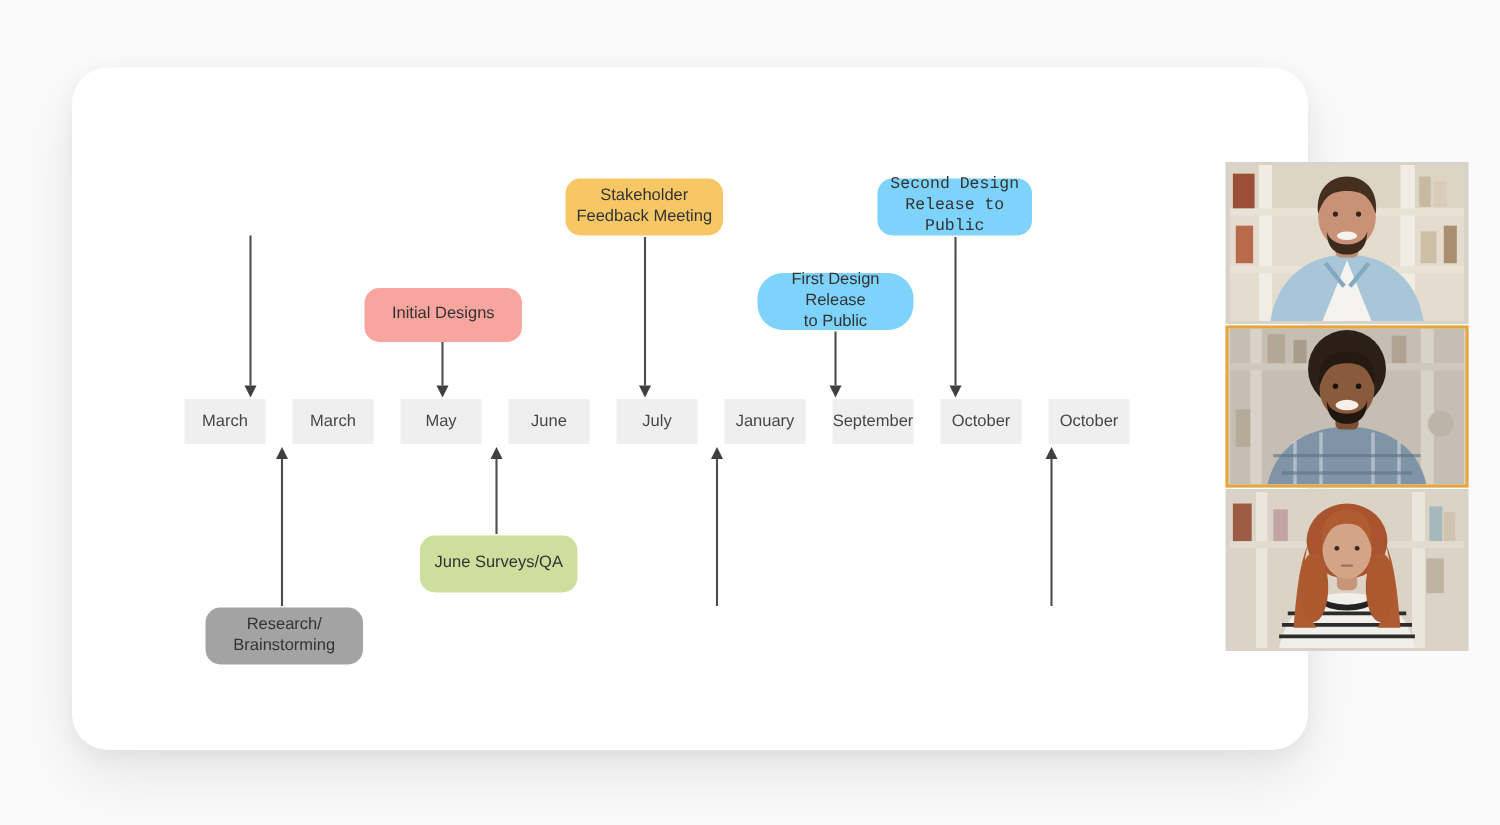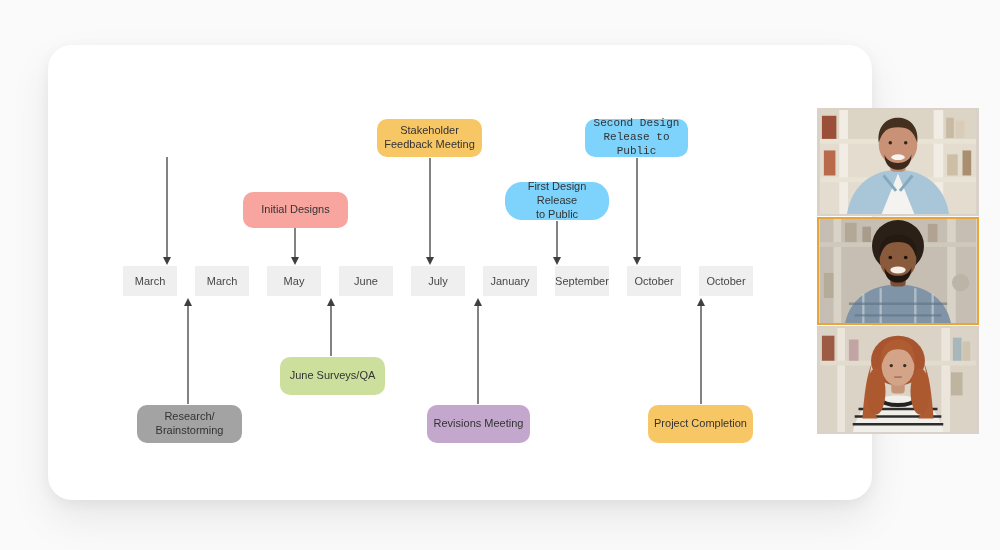--- a/index.html
+++ b/index.html
@@ -149,22 +149,20 @@
   <div class="card c2" style="background-color: rgb(249, 165, 159); margin-top: 17px;">Initial Designs</div>
   <div class="card c3" style="background-color: rgb(247, 199, 102);">Stakeholder
 Feedback Meeting</div>
   <div class="card c4" style="background-color: #7dd3fc; border-radius: 17px;">First Design Release
 to Public</div>
   <div class="card c5" style="background-color: #7dd3fc; font-family: Liberation Mono, monospace;">Second Design
 Release to Public</div>
   <div class="card c6" style="background-color: #a3a3a3;">Research/
 Brainstorming</div>
   <div class="card c7" style="background-color: rgb(204, 223, 157);">June Surveys/QA</div>
-  <div class="card c8" style="background-color: rgb(195, 167, 205);">Revisions Meeting</div>
-  <div class="card c9" style="background-color: rgb(247, 199, 102);">Project Completion</div>
 </div>
 
 <div class="video-stack">
 
   <div class="video-tile">
     <svg viewBox="0 0 162 108">
       <rect x="0" y="0" width="162" height="108" fill="#e3dccf"></rect>
       <rect x="0" y="0" width="162" height="30" fill="#dcd4c4"></rect>
       <rect x="20" y="0" width="9" height="108" fill="#f2ede4"></rect>
       <rect x="118" y="0" width="10" height="108" fill="#f2ede4"></rect>

